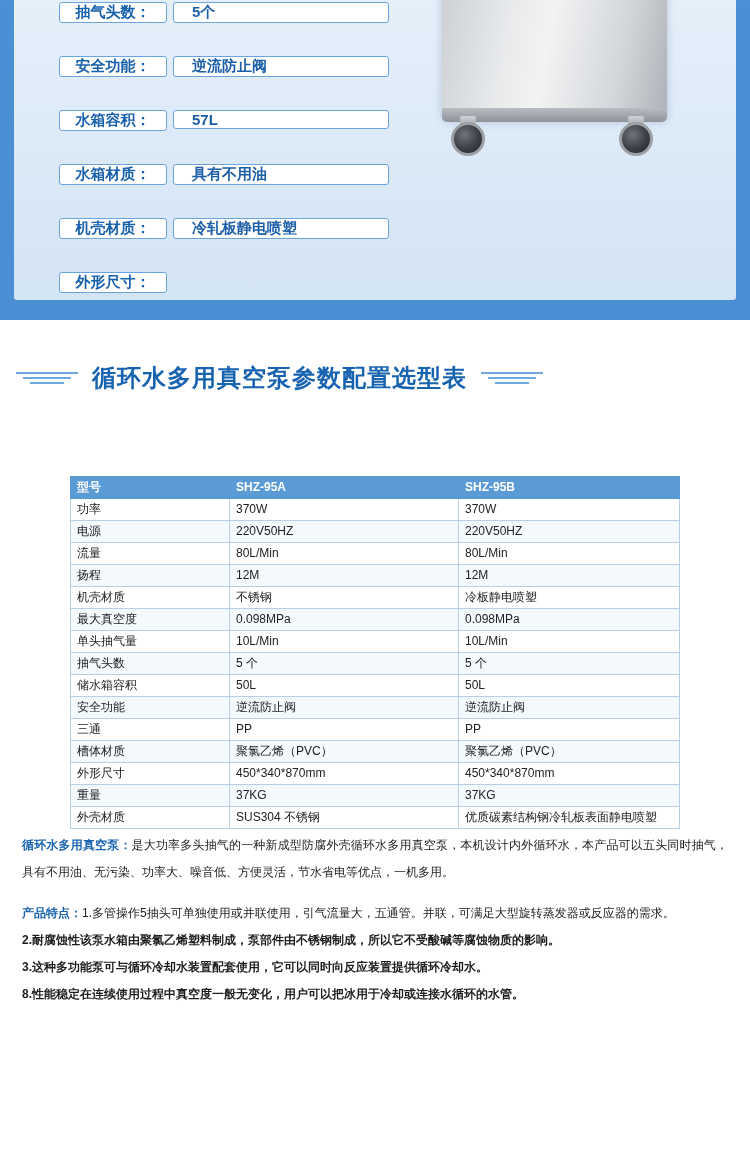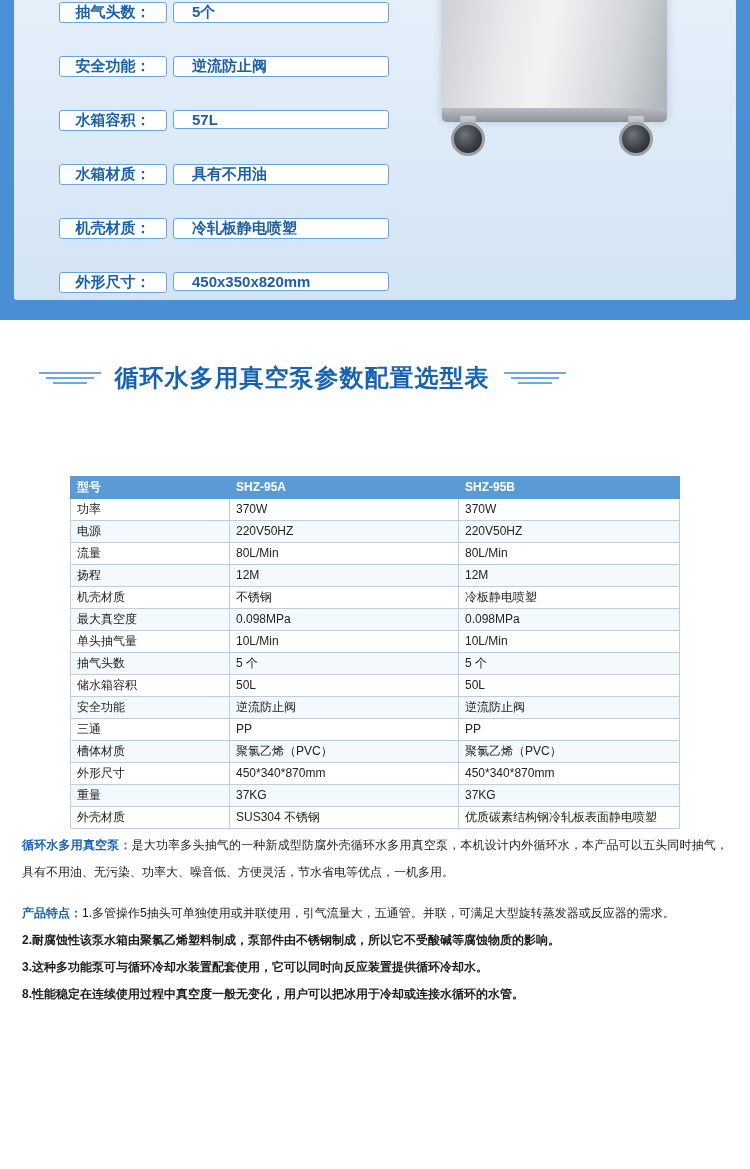--- a/index.html
+++ b/index.html
@@ -127,25 +127,24 @@
   .title-wrap {
     position: absolute;
     left: 0;
     top: 320px;
     width: 750px;
     height: 120px;
   }
   .title-row {
     position: absolute;
     top: 42px;
-    left: 0;
+    left: 16px;
     width: 604px;
     display: flex;
     align-items: center;
-    justify-content: center;
   }
   .title-text {
     color: #1763b0;
     font-size: 24px;
     font-weight: bold;
     letter-spacing: 1px;
     padding: 0 14px;
     white-space: nowrap;
   }
   .title-deco {
@@ -243,21 +242,20 @@
       <div class="spec-row">
         <div class="spec-label">水箱材质：</div>
         <div class="spec-value">具有不用油</div>
       </div>
       <div class="spec-row">
         <div class="spec-label">机壳材质：</div>
         <div class="spec-value">冷轧板静电喷塑</div>
       </div>
       <div class="spec-row">
         <div class="spec-label">外形尺寸：</div>
-        <div class="spec-value">450x350x820mm</div>
       </div>
     </div>
 
     <div class="photo">
       <div class="machine-body"></div>
       <div class="machine-edge"></div>
       <div class="wheel-stem left"></div>
       <div class="wheel-stem right"></div>
       <div class="wheel left"></div>
       <div class="wheel right"></div>

